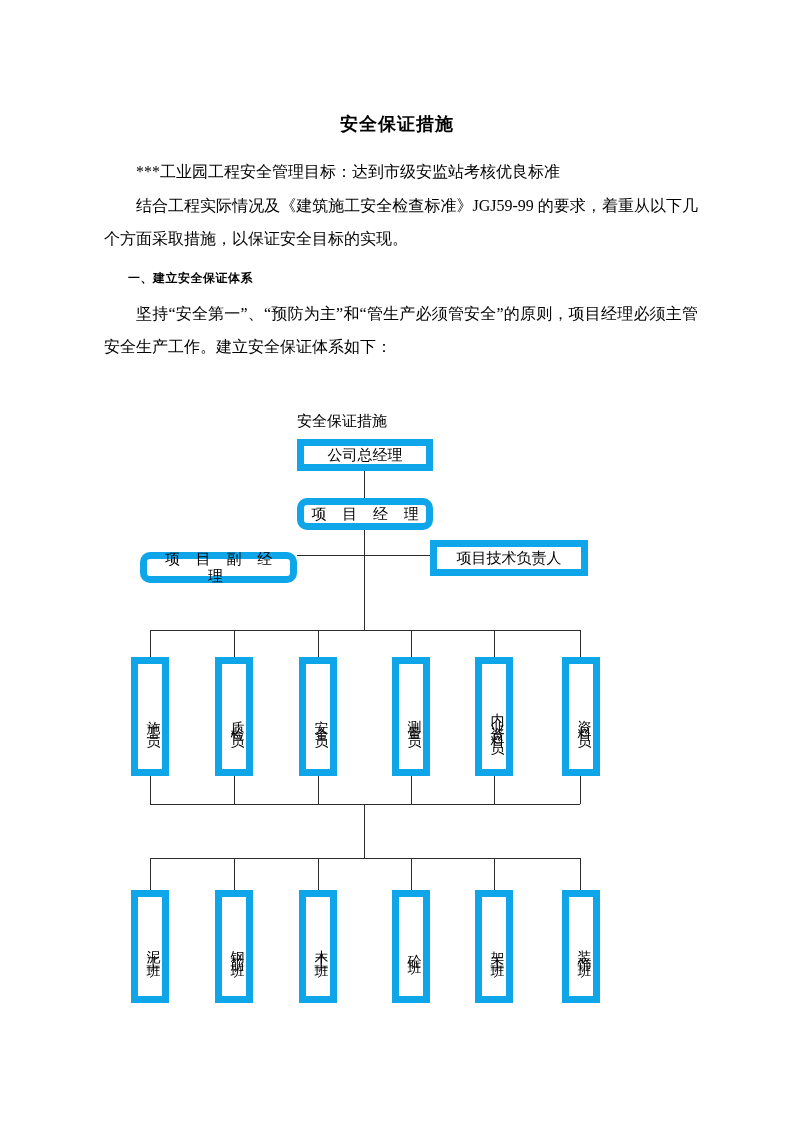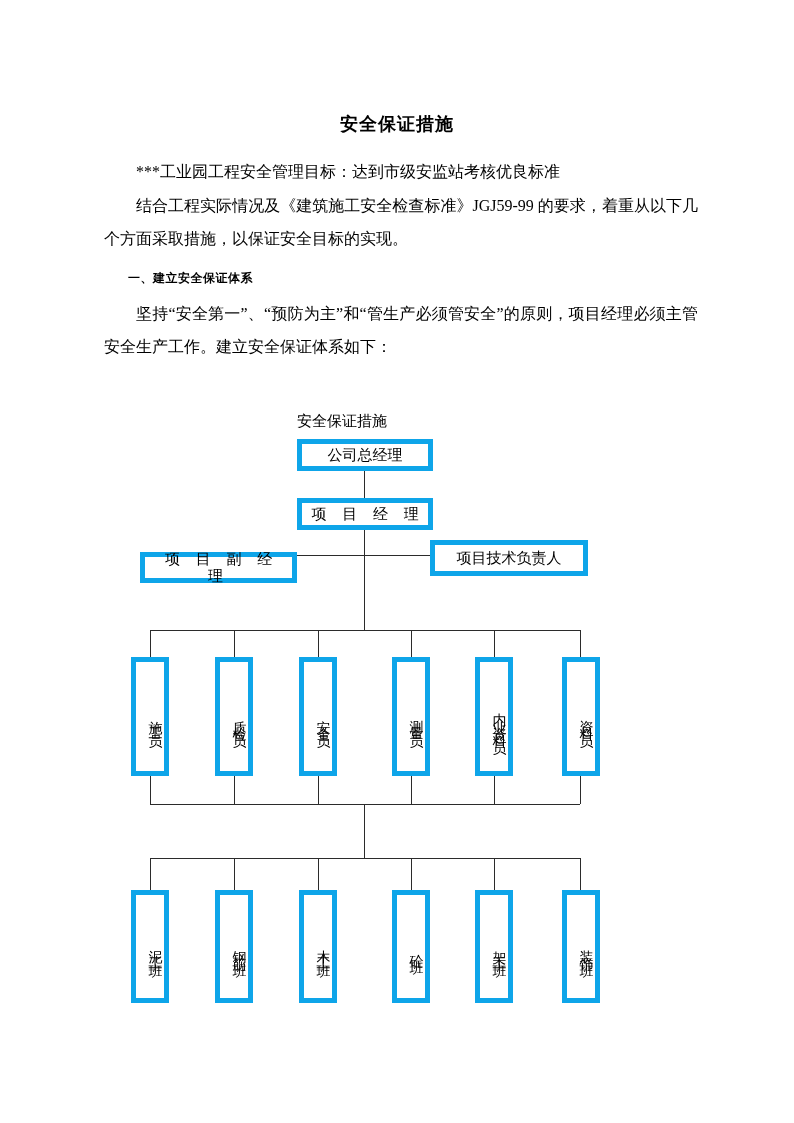--- a/index.html
+++ b/index.html
@@ -61,32 +61,32 @@
     height: 640px;
   }
   .chart-caption {
     position: absolute;
     font-size: 15px;
     line-height: 18px;
     white-space: nowrap;
   }
   .node {
     position: absolute;
-    border: 5px solid #0ea5e9;
+    border: 7px solid #0ea5e9;
     background: #ffffff;
     box-sizing: border-box;
     display: flex;
     align-items: center;
     justify-content: center;
     font-size: 14px;
     line-height: 17px;
     text-align: center;
   }
   .node.wide { font-size: 15px; }
-  .node.spaced { letter-spacing: 6px; text-indent: 6px; }
+  .node.spaced { letter-spacing: 6px; text-indent: 6px; border-radius: 10px; }
   .node.vert {
     writing-mode: vertical-rl;
     text-orientation: upright;
     letter-spacing: 7px;
     font-size: 14px;
     padding-top: 6px;
     align-items: flex-start;
     justify-content: center;
   }
   .line {

